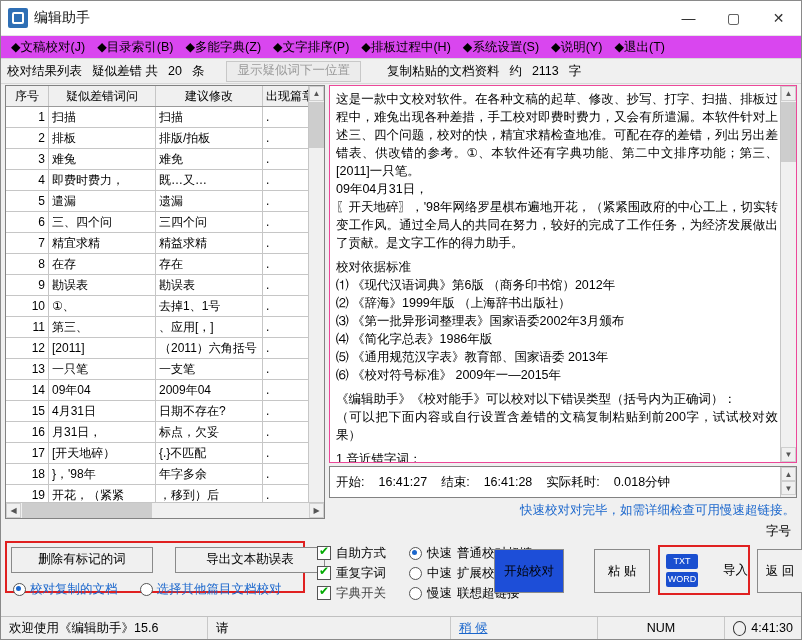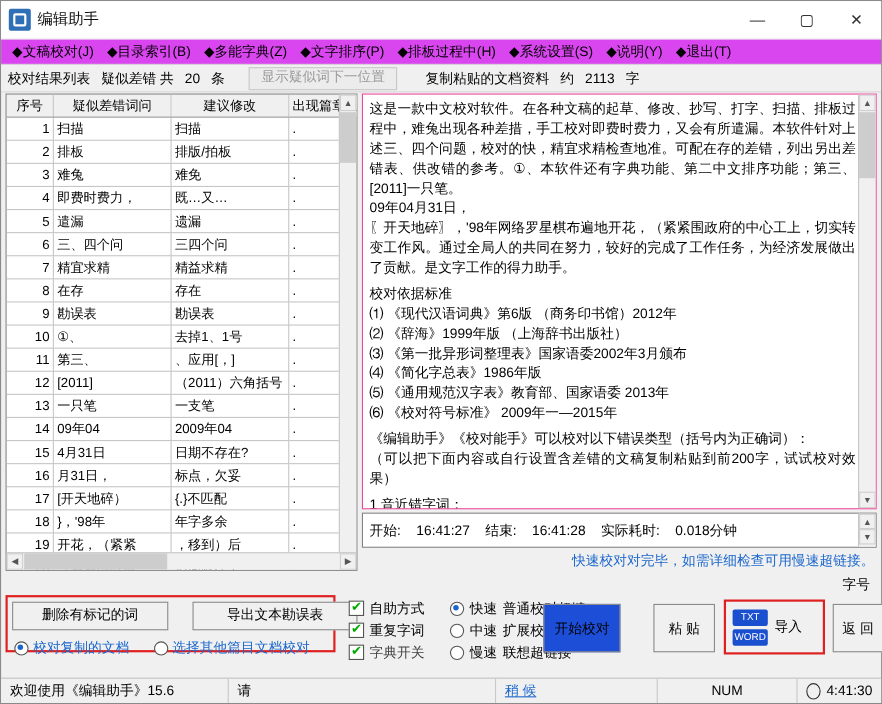--- a/index.html
+++ b/index.html
@@ -141,21 +141,21 @@
   .btn-start{
     position:absolute;left:489px;top:24px;width:68px;height:42px;border:1px solid #8a8a8a;background:#1d4ed8;
     font-size:12.5px;display:flex;align-items:center;justify-content:center;
   }
   .btn-paste{
     position:absolute;left:589px;top:24px;width:54px;height:42px;border:1px solid #8a8a8a;background:#f0f0f0;
     font-size:12.5px;display:flex;align-items:center;justify-content:center;
   }
   .importbox{
     position:absolute;left:653px;top:20px;width:92px;height:50px;border:2px solid #e02020;box-sizing:border-box;
-    display:flex;align-items:center;background:#f0f0f0;
+    display:flex;align-items:center;background:#f0f0f0;justify-content:space-between;
   }
   .imp-icons{width:44px;height:46px;display:flex;flex-direction:column;justify-content:center;align-items:center;gap:3px;}
   .tag{
     width:32px;height:15px;background:#1a4fd0;color:#fff;font-size:9px;
     display:flex;align-items:center;justify-content:center;border-radius:2px;
   }
   .imp-label{font-size:12.5px;}
   .btn-ret{
     position:absolute;left:752px;top:24px;width:44px;height:42px;border:1px solid #8a8a8a;background:#f0f0f0;
     font-size:12.5px;display:flex;align-items:center;justify-content:center;

